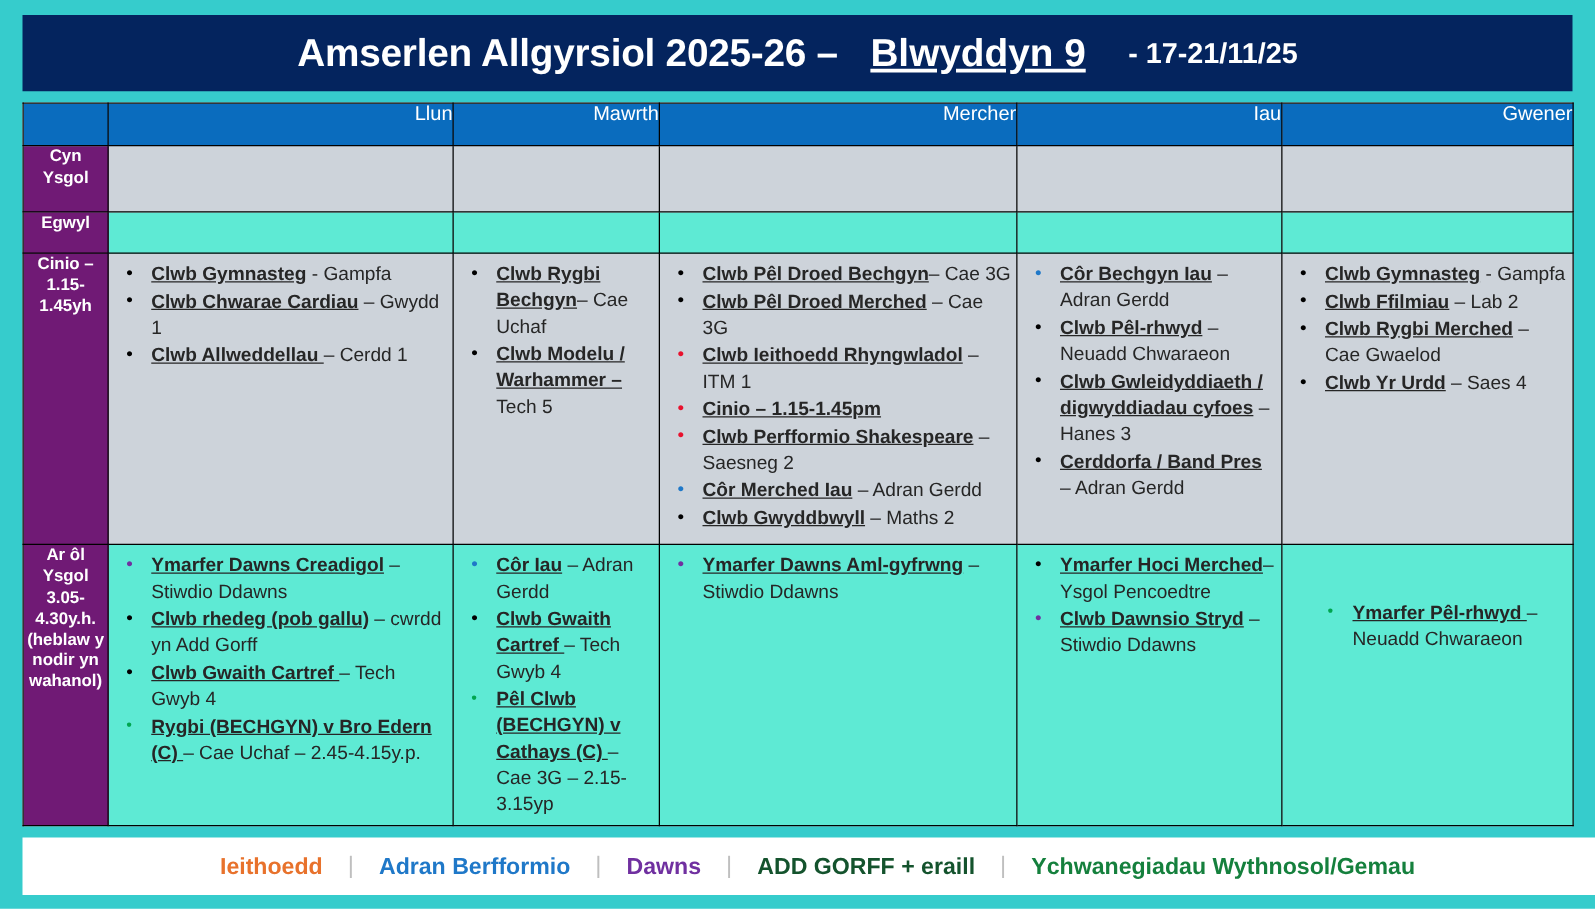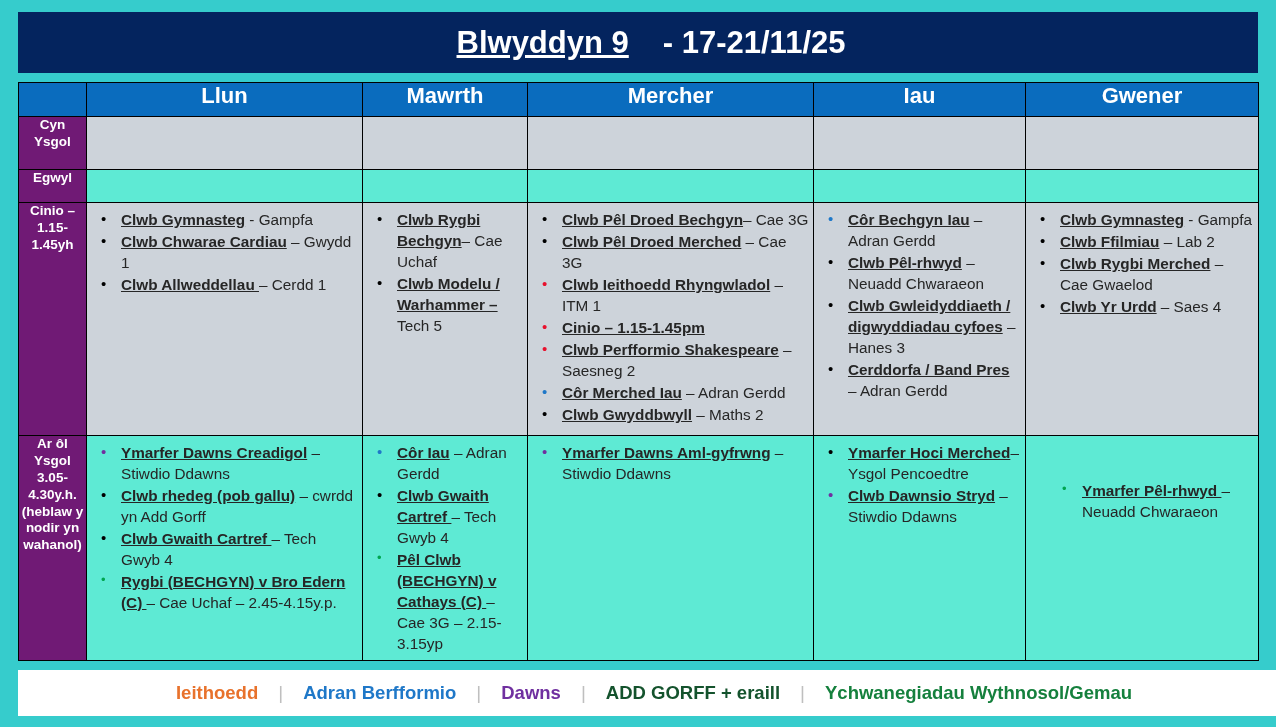--- a/index.html
+++ b/index.html
@@ -24,21 +24,21 @@
     white-space:nowrap;
   }
   .titlebar .t-main{
     font-size:31px;font-weight:bold;letter-spacing:-0.2px;
   }
   .titlebar .t-year{
     font-size:31px;font-weight:bold;text-decoration:underline;
     margin:0 18px 0 26px;
   }
   .titlebar .t-date{
-    font-size:31px;font-weight:bold;margin-left:16px;
+    font-size:23px;font-weight:bold;margin-left:16px;
   }
   
   table.tt{
     margin-top:9px;
     border-collapse:collapse;
     table-layout:fixed;
     width:1240px;
     background:#FFFFFF;
   }
   table.tt td, table.tt th{
@@ -48,22 +48,22 @@
   }
   .col-time{width:68px;}
   .col-llun{width:276px;}
   .col-mawrth{width:165px;}
   .col-mercher{width:286px;}
   .col-iau{width:212px;}
   .col-gwener{width:233px;}
 
   th.dayhead{
     background:#0A6CBE;color:#FFFFFF;
-    font-size:22px;font-weight:bold;
-    height:33px;text-align:center;vertical-align:middle;
+    font-size:16px;font-weight:normal;
+    height:33px;text-align:right;vertical-align:middle;
   }
   th.corner{
     background:#0A6CBE;
   }
   td.timelabel{
     background:#701a75;color:#FFFFFF;
     font-size:13.5px;font-weight:bold;
     text-align:center;vertical-align:middle;
     line-height:1.25;
     padding:2px 3px;
@@ -134,20 +134,21 @@
   .lg-dawns{color:#7030A0;}
   .lg-addgorff{color:#14532d;}
   .lg-ychwanegiadau{color:#15803d;}
 </style>
 </head>
 <body>
 
 <div class="page">
 
   <div class="titlebar">
+    <span class="t-main">Amserlen Allgyrsiol 2025-26 –</span>
     <span class="t-year">Blwyddyn 9</span>
     <span class="t-date">- 17-21/11/25</span>
   </div>
 
   <table class="tt">
     <colgroup>
       <col class="col-time">
         <col class="col-llun">
         <col class="col-mawrth">
       <col class="col-mercher">

